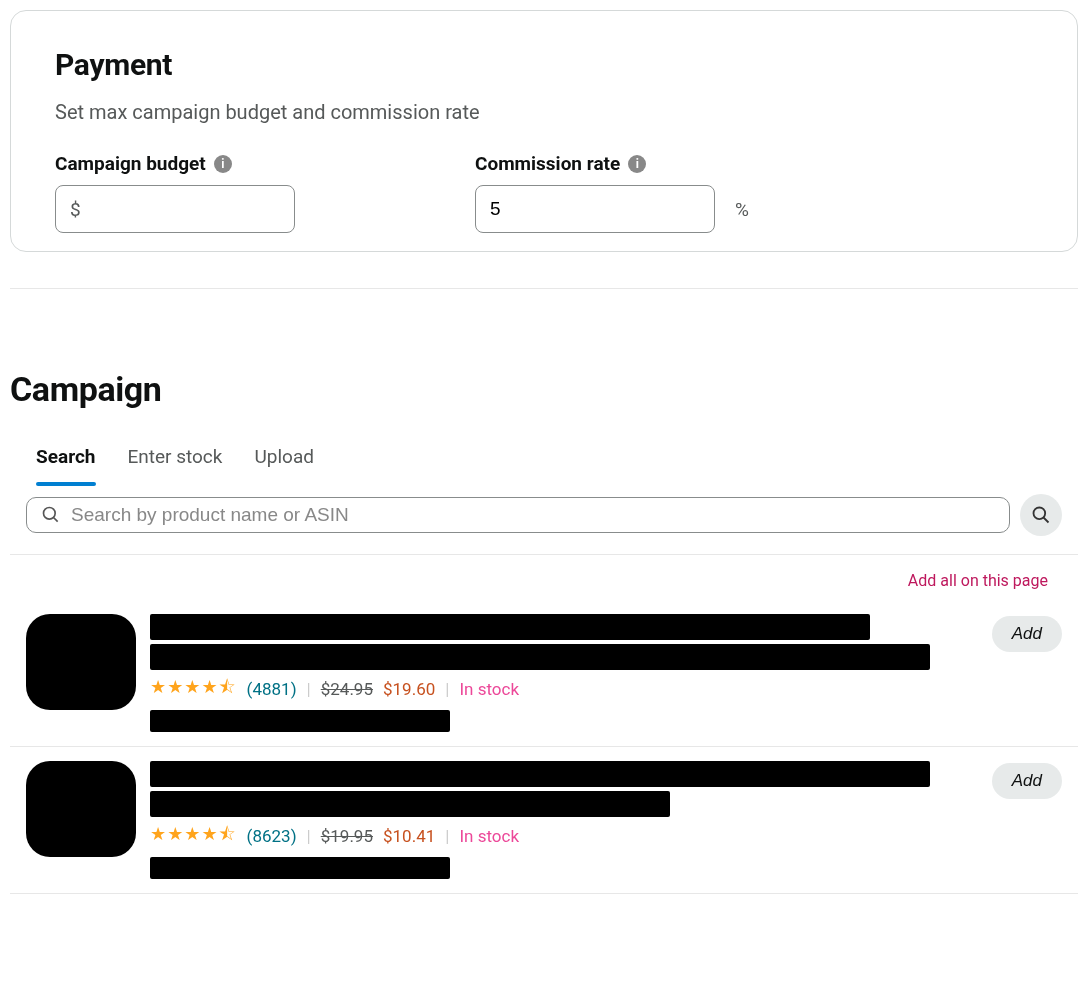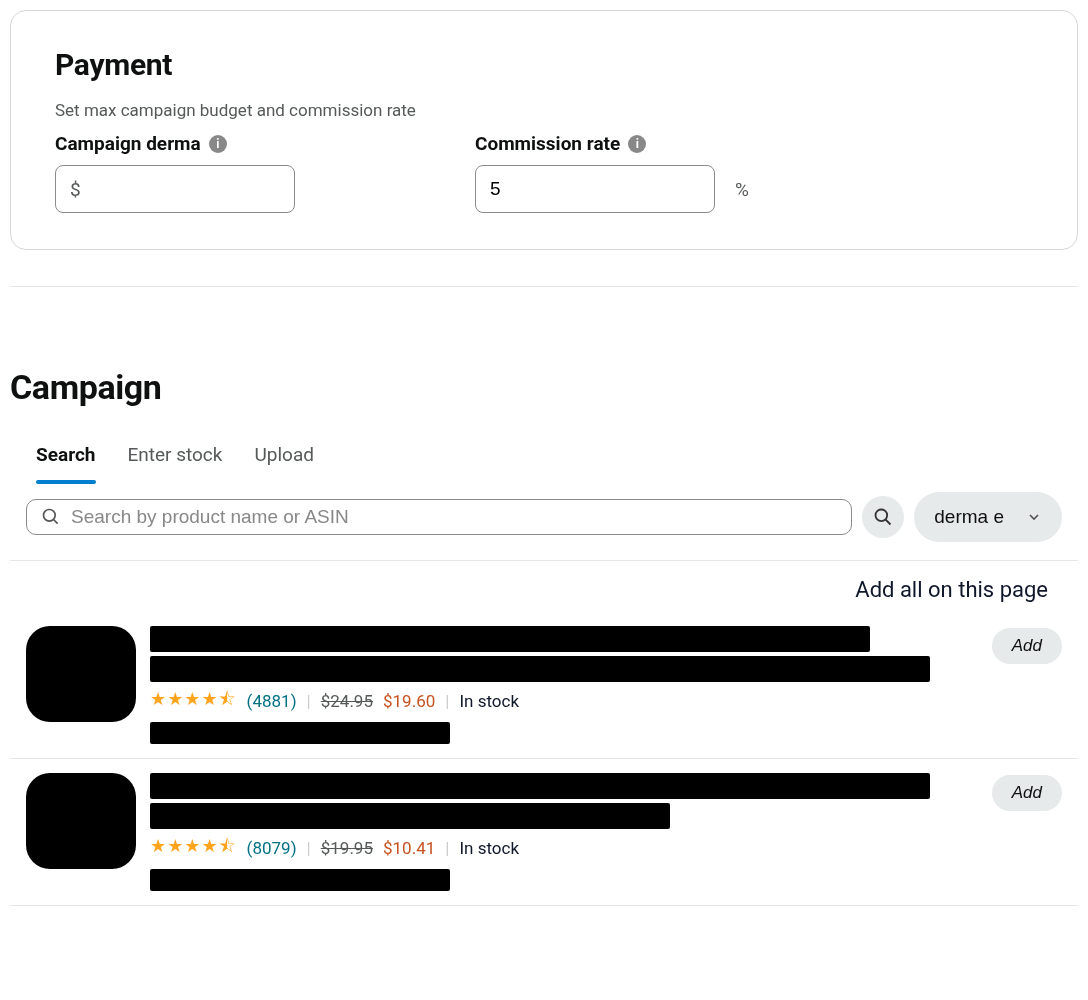--- a/index.html
+++ b/index.html
@@ -1,23 +1,23 @@
 <!DOCTYPE html>
 <html><head>
   <meta charset="utf-8">
   <style>
     * { box-sizing: border-box; margin: 0; padding: 0; }
     body { font-family: "Amazon Ember", -apple-system, BlinkMacSystemFont, "Segoe UI", Roboto, Arial, sans-serif; background: #fff; color: #0f1111; }
 
     .container { padding: 10px; width: 1088px; }
 
     
-    .card { border: 1px solid #d5d9d9; border-radius: 16px; padding: 36px 44px 36px; margin-bottom: 36px; }
+    .card { border: 1px solid #d5d9d9; border-radius: 16px; padding: 36px 44px 18px; margin-bottom: 36px; }
     .card h2 { font-size: 30px; font-weight: 700; margin-bottom: 18px; letter-spacing: -0.3px; }
-    .card .subtitle { font-size: 17px; color: #565959; margin-bottom: 12px; }
+    .card .subtitle { font-size: 20px; color: #565959; margin-bottom: 28px; }
 
     .fields-row { display: flex; gap: 180px; }
     .field-group { }
     .field-label { font-size: 19px; font-weight: 700; margin-bottom: 10px; display: flex; align-items: center; gap: 8px; }
 
     .info-icon { width: 18px; height: 18px; border-radius: 50%; background: #888; color: #fff; display: inline-flex; align-items: center; justify-content: center; font-size: 12px; font-weight: 700; font-style: normal; line-height: 1; }
 
     .input-wrap { display: flex; align-items: center; border: 1px solid #888c8c; border-radius: 8px; height: 48px; padding: 0 14px; width: 240px; background: #fff; }
     .input-wrap .prefix, .input-wrap .suffix { color: #565959; font-size: 19px; }
     .input-wrap input { border: 0; outline: 0; font-size: 19px; flex: 1; padding: 0 8px; background: transparent; }
@@ -38,55 +38,55 @@
     .search-row { display: flex; align-items: center; gap: 10px; padding: 0 16px 18px; border-bottom: 1px solid #e7e7e7; margin-top: 8px; }
     .search-box { flex: 1; display: flex; align-items: center; border: 1px solid #888c8c; border-radius: 10px; height: 36px; padding: 0 14px; gap: 10px; }
     .search-box input { border: 0; outline: 0; font-size: 19px; flex: 1; color: #565959; background: transparent; }
     .search-box input::placeholder { color: #888; }
 
     .icon-btn { width: 42px; height: 42px; border-radius: 50%; background: #e7eaea; border: 0; display: inline-flex; align-items: center; justify-content: center; cursor: pointer; }
 
     .brand-dropdown { height: 50px; border-radius: 25px; background: #e7eaea; border: 0; display: inline-flex; align-items: center; padding: 0 20px; gap: 22px; font-size: 19px; color: #0f1111; cursor: pointer; }
 
     .add-all-row { text-align: right; padding: 16px 30px 10px; }
-    .add-all-link { color: #0f172a; font-size: 22px; text-decoration: none; }
+    .add-all-link { color: #be185d; font-size: 16px; text-decoration: none; }
 
     
     .product-row { display: flex; align-items: flex-start; gap: 14px; padding: 14px 16px; border-bottom: 1px solid #e7e7e7; }
     .product-thumb { width: 110px; height: 96px; background: #000; border-radius: 24px; flex-shrink: 0; }
     .product-body { flex: 1; }
     .product-title-block { min-height: 56px; margin-bottom: 4px; }
     .redact-line { background: #000; height: 26px; border-radius: 2px; margin-bottom: 4px; }
     .meta-line { display: flex; align-items: center; gap: 10px; font-size: 17px; }
     .stars { color: #ffa41c; font-size: 18px; letter-spacing: 1px; display: inline-flex; }
     .review-count { color: #007185; }
     .sep { color: #ccc; }
     .old-price { color: #565959; text-decoration: line-through; }
     .new-price { color: #c7511f; font-weight: 400; }
-    .stock { color: #0f172a; }
+    .stock { color: #ec4899; }
     .asin-redact { background: #000; height: 22px; width: 300px; margin-top: 6px; border-radius: 2px; }
 
     .add-btn { background: #e7eaea; border: 0; border-radius: 20px; height: 36px; padding: 0 20px; font-size: 17px; cursor: pointer; color: #0f1111; flex-shrink: 0; margin-top: 2px; font-style: italic; }
 
     .search-icon-svg { width: 20px; height: 20px; }
     .chevron-svg { width: 16px; height: 16px; }
   </style>
 </head>
 <body>
 
 <div class="container">
 
   <div class="card">
     <h2>Payment</h2>
     <p class="subtitle">Set max campaign budget and commission rate</p>
 
     <div class="fields-row">
       <div class="field-group">
         <div class="field-label">
-          <span>Campaign derma</span>
+          <span>Campaign budget</span>
           <span class="info-icon">i</span>
         </div>
         <div class="input-wrap">
           <span class="prefix">$</span>
         </div>
       </div>
 
       <div class="field-group">
         <div class="field-label">
           <span>Commission rate</span>
@@ -117,26 +117,20 @@
           <line x1="20" y1="20" x2="15" y2="15"></line>
         </svg>
       <input type="text" placeholder="Search by product name or ASIN" style="">
     </div>
     <button class="icon-btn">
       <svg class="search-icon-svg" viewBox="0 0 24 24" fill="none" stroke="#333" stroke-width="2.2">
           <circle cx="10" cy="10" r="7"></circle>
           <line x1="21" y1="21" x2="15" y2="15"></line>
         </svg>
     </button>
-    <button class="brand-dropdown">
-      <span>derma e</span>
-      <svg class="chevron-svg" viewBox="0 0 24 24" fill="none" stroke="#555" stroke-width="2.5">
-          <polyline points="6 9 12 15 18 9"></polyline>
-        </svg>
-    </button>
   </div>
 
   <div class="add-all-row">
     <a href="#" class="add-all-link">Add all on this page</a>
   </div>
 
   <div class="product-row">
     <div class="product-thumb"></div>
     <div class="product-body">
       <div class="product-title-block">
@@ -159,21 +153,21 @@
 
   <div class="product-row">
     <div class="product-thumb"></div>
     <div class="product-body">
       <div class="product-title-block">
         <div class="redact-line" style="width: 780px;"></div>
         <div class="redact-line" style="width: 520px;"></div>
       </div>
       <div class="meta-line">
         <span class="stars">★★★★⯪</span>
-        <span class="review-count">(8079)</span>
+        <span class="review-count">(8623)</span>
         <span class="sep">|</span>
         <span class="old-price">$19.95</span>
         <span class="new-price">$10.41</span>
         <span class="sep">|</span>
         <span class="stock">In stock</span>
       </div>
       <div class="asin-redact"></div>
     </div>
     <button class="add-btn">Add</button>
   </div>

